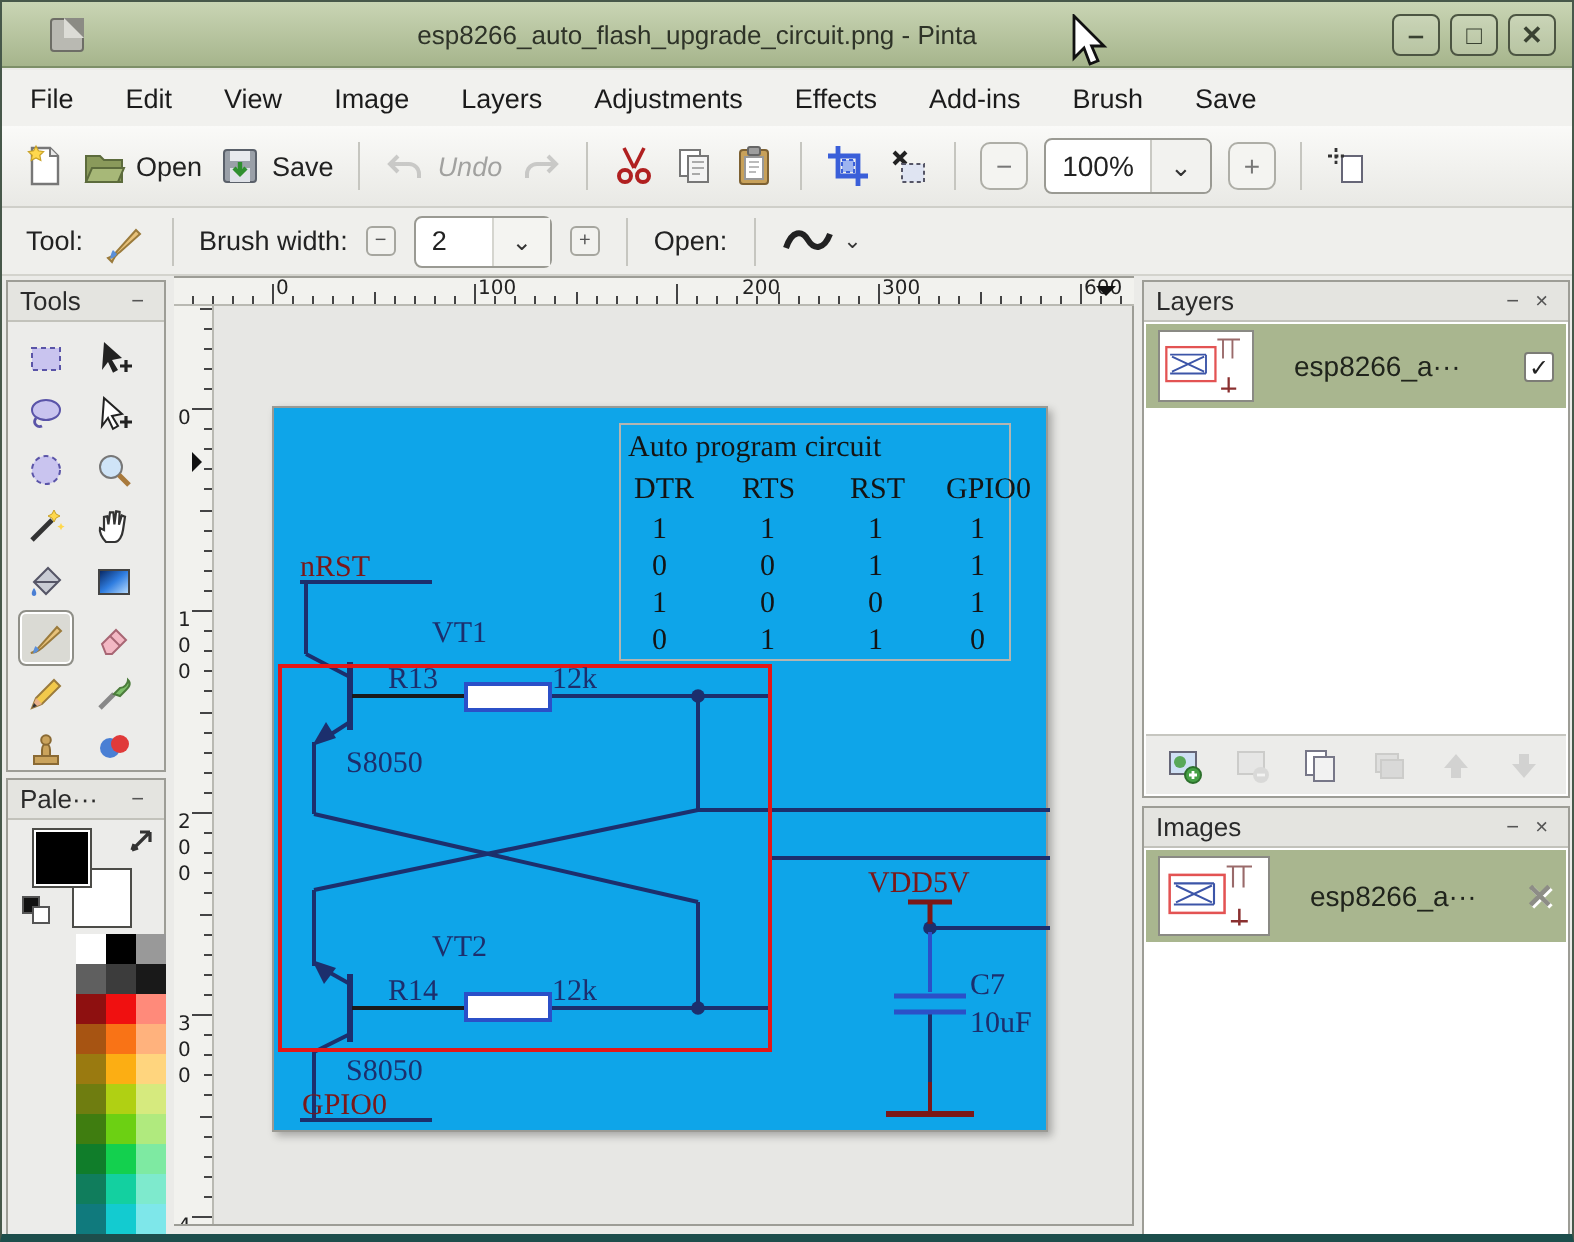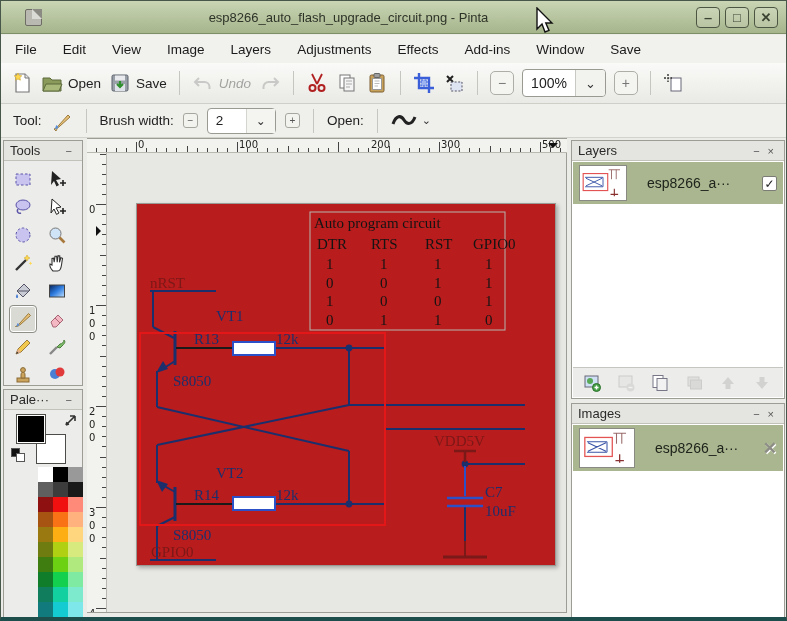--- a/index.html
+++ b/index.html
@@ -64,21 +64,21 @@
   .viewport{position:absolute;left:86px;top:137px;width:480px;height:475px;background:#e7e7e4;
     border:1px solid #9d9d96;}
   .hruler{position:absolute;left:86px;top:138px;width:480px;height:14px;background:#f2f2ee;
     border-bottom:1px solid #b9b9b2;overflow:hidden;}
   .vruler{position:absolute;left:86px;top:152px;width:20px;height:459px;background:#f2f2ee;
     border-right:1px solid #b9b9b2;overflow:hidden;}
   .htick{position:absolute;bottom:0;width:1px;background:#444;}
   .vtick{position:absolute;right:0;height:1px;background:#444;}
   .hlab{position:absolute;top:0;font-size:10px;color:#222;font-family:"DejaVu Sans",sans-serif;}
   .vlab{position:absolute;left:2px;font-size:10px;color:#222;font-family:"DejaVu Sans",sans-serif;line-height:10px;}
-  .canvas-img{position:absolute;left:135px;top:202px;width:420px;height:363px;background:#b91c1c;
+  .canvas-img{position:absolute;left:135px;top:202px;width:388px;height:363px;background:#0ea5e9;
     border:1px solid #9a9a94;box-shadow:2px 2px 4px rgba(0,0,0,.28);}
   .canvas-img svg{position:absolute;left:0;top:0;}
   
   .obj-row{position:absolute;left:1px;right:1px;height:42px;background:#a9b68f;display:flex;align-items:center;gap:8px;padding:0 6px;}
   .thumb{width:48px;height:36px;background:#fff;border:1px solid #8a8a84;}
   .obj-name{flex:1;font-size:14px;color:#20241c;padding-left:12px;}
   .chk{width:15px;height:15px;background:#fff;border:1px solid #7c7c76;border-radius:2px;
     font-size:12px;line-height:14px;text-align:center;color:#222;}
   .lbtns{position:absolute;left:1px;right:1px;bottom:1px;height:30px;background:#ececea;border-top:1px solid #c6c6c0;
     display:flex;align-items:center;gap:6px;padding:0 5px;}
@@ -103,21 +103,21 @@
 
   <div class="menubar" id="menubar">
       <span>File</span>
       <span>Edit</span>
       <span>View</span>
       <span>Image</span>
       <span>Layers</span>
       <span>Adjustments</span>
       <span>Effects</span>
       <span>Add-ins</span>
-      <span>Window</span>
+      <span>Brush</span>
       <span>Save</span>
     </div>
 
   <div class="toolbar">
     <div class="tb-item">
       <svg class="tb-ic" viewBox="0 0 22 22">
           <path d="M5 2h9l4 4v14H5z" fill="#fff" stroke="#777" stroke-width="1.2"></path>
           <path d="M14 2v4h4" fill="#e8e8e8" stroke="#777"></path>
           <path d="M7 1l1.2 2.4 2.6.4-1.9 1.8.5 2.6L7 7l-2.4 1.2.5-2.6L3.2 3.8l2.6-.4z" fill="#ffd84d" stroke="#c9a227" stroke-width=".6"></path>
         </svg>
@@ -436,21 +436,21 @@
       <div class="htick" style="left: 362.1px; height: 4px;"></div>
       <div class="htick" style="left: 372.2px; height: 4px;"></div>
       <div class="htick" style="left: 382.3px; height: 4px;"></div>
       <div class="htick" style="left: 392.4px; height: 4px;"></div>
       <div class="htick" style="left: 402.5px; height: 6px;"></div>
       <div class="htick" style="left: 412.6px; height: 4px;"></div>
       <div class="htick" style="left: 422.7px; height: 4px;"></div>
       <div class="htick" style="left: 432.8px; height: 4px;"></div>
       <div class="htick" style="left: 442.9px; height: 4px;"></div>
       <div class="htick" style="left: 453px; height: 10px;"></div>
-      <div class="hlab" style="left: 455px;">500</div>
+      <div class="hlab" style="left: 455px;">600</div>
       <div class="htick" style="left: 463.1px; height: 4px;"></div>
       <div class="htick" style="left: 473.2px; height: 4px;"></div>
       <div style="position: absolute; left: 461px; top: 4px; width: 0px; height: 0px; border-width: 5px; border-style: solid; border-color: rgb(17, 17, 17) transparent transparent; border-image: initial;"></div>
     </div>
   <div class="vruler" id="vruler">
       <div class="vtick" style="top: 0.5px; width: 6px;"></div>
       <div class="vtick" style="top: 10.6px; width: 4px;"></div>
       <div class="vtick" style="top: 20.7px; width: 4px;"></div>
       <div class="vtick" style="top: 30.8px; width: 4px;"></div>
       <div class="vtick" style="top: 40.9px; width: 4px;"></div>

